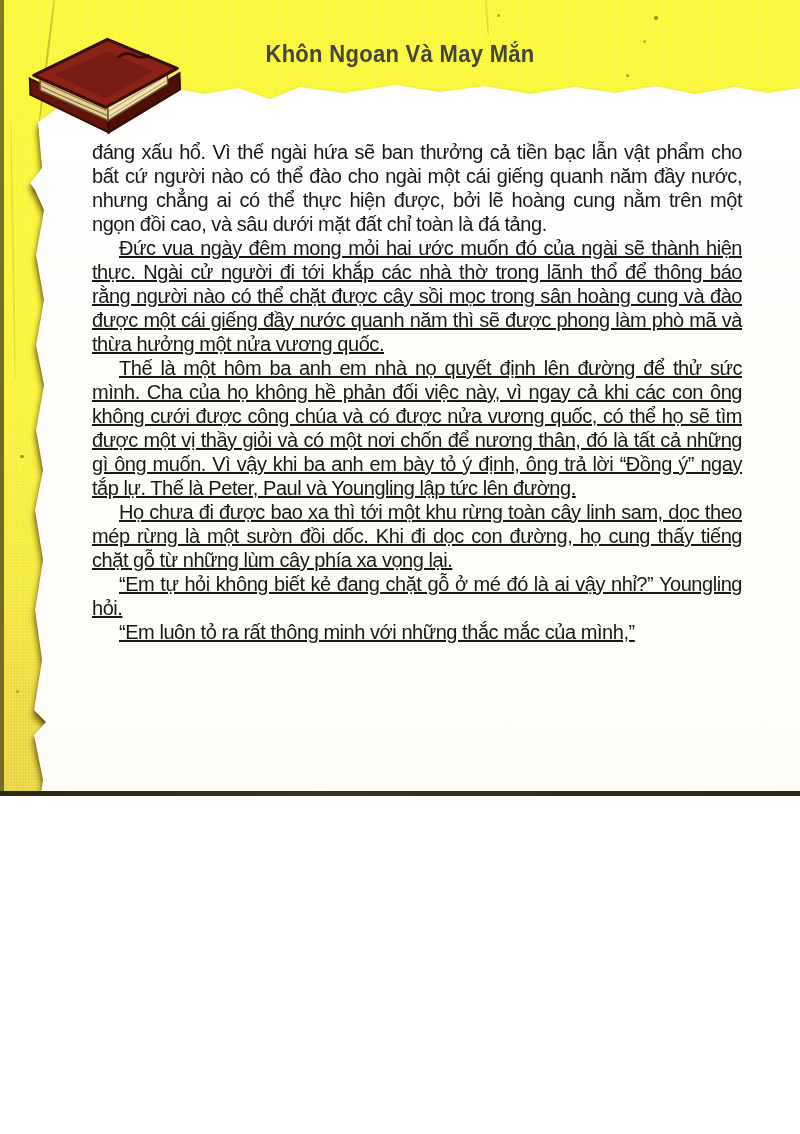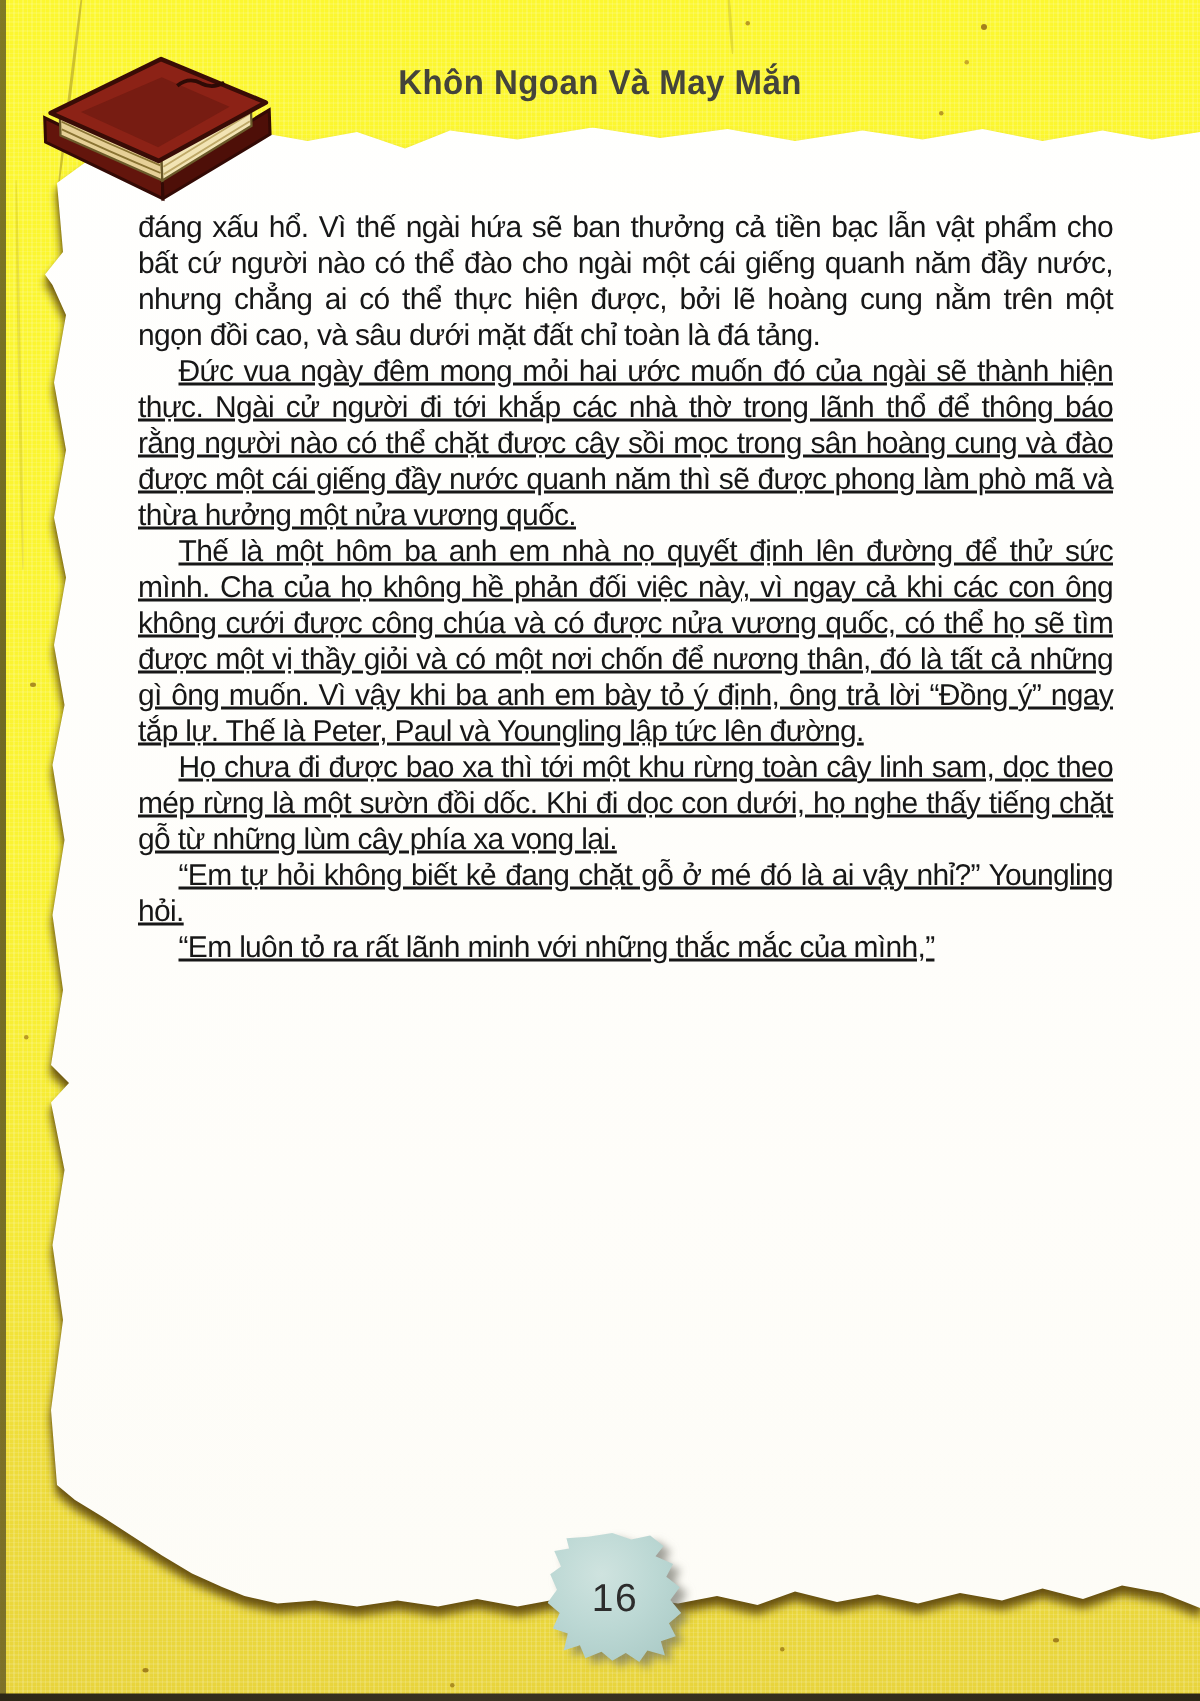--- a/index.html
+++ b/index.html
@@ -1,17 +1,17 @@
 <!DOCTYPE html>
 <html><head>
 <meta charset="utf-8">
 <style>
   html,body{margin:0;padding:0;}
   body{width:800px;height:1134px;overflow:hidden;font-family:"Liberation Sans",sans-serif;}
-  .page{position:relative;width:800px;height:1134px;overflow:hidden;
+  .page{position:relative;width:800px;height:796px;overflow:hidden;
     background:
       repeating-linear-gradient(90deg, rgba(255,255,255,.14) 0 1px, rgba(255,255,255,0) 1px 3px),
       repeating-linear-gradient(0deg, rgba(255,255,255,.11) 0 1px, rgba(255,255,255,0) 1px 3px),
       linear-gradient(180deg,#fcf72f 0%,#faf332 50%,#f5e936 72%,#eedc3a 86%,#e8d43c 100%);
   }
   
   .left-edge{position:absolute;left:0;top:0;width:4px;height:1134px;
     background:linear-gradient(180deg,#6b6420,#57511f 40%,#6b6023);opacity:.85;z-index:2;}
   .crease{position:absolute;background:rgba(150,128,26,.45);border-radius:40%;z-index:1;}
   .crease.c1{left:46px;top:-6px;width:2px;height:130px;transform:rotate(7deg);}
@@ -85,23 +85,23 @@
 
     <polygon points="14,43 84,77 156,41 88,10" fill="#8c2216" stroke="#390c06" stroke-width="3" stroke-linejoin="round"></polygon>
     <polygon points="34,43 84,68 132,43 88,22" fill="rgba(46,9,5,0.22)"></polygon>
     <path d="M98,28 q8,-6 16,-1 q7,4 15,0" stroke="#2e0a05" stroke-width="2.5" fill="none"></path>
   </svg>
 
   <div class="story">
       <p class="">đáng xấu hổ. Vì thế ngài hứa sẽ ban thưởng cả tiền bạc lẫn vật phẩm cho bất cứ người nào có thể đào cho ngài một cái giếng quanh năm đầy nước, nhưng chẳng ai có thể thực hiện được, bởi lẽ hoàng cung nằm trên một ngọn đồi cao, và sâu dưới mặt đất chỉ toàn là đá tảng.</p>
       <p class="indent">Đức vua ngày đêm mong mỏi hai ước muốn đó của ngài sẽ thành hiện thực. Ngài cử người đi tới khắp các nhà thờ trong lãnh thổ để thông báo rằng người nào có thể chặt được cây sồi mọc trong sân hoàng cung và đào được một cái giếng đầy nước quanh năm thì sẽ được phong làm phò mã và thừa hưởng một nửa vương quốc.</p>
       <p class="indent">Thế là một hôm ba anh em nhà nọ quyết định lên đường để thử sức mình. Cha của họ không hề phản đối việc này, vì ngay cả khi các con ông không cưới được công chúa và có được nửa vương quốc, có thể họ sẽ tìm được một vị thầy giỏi và có một nơi chốn để nương thân, đó là tất cả những gì ông muốn. Vì vậy khi ba anh em bày tỏ ý định, ông trả lời “Đồng ý” ngay tắp lự. Thế là Peter, Paul và Youngling lập tức lên đường.</p>
-      <p class="indent">Họ chưa đi được bao xa thì tới một khu rừng toàn cây linh sam, dọc theo mép rừng là một sườn đồi dốc. Khi đi dọc con dưới, họ nghe thấy tiếng chặt gỗ từ những lùm cây phía xa vọng lại.</p>
+      <p class="indent">Họ chưa đi được bao xa thì tới một khu rừng toàn cây linh sam, dọc theo mép rừng là một sườn đồi dốc. Khi đi dọc con đường, họ cung thấy tiếng chặt gỗ từ những lùm cây phía xa vọng lại.</p>
       <p class="indent">“Em tự hỏi không biết kẻ đang chặt gỗ ở mé đó là ai vậy nhỉ?” Youngling hỏi.</p>
-      <p class="indent">“Em luôn tỏ ra rất lãnh minh với những thắc mắc của mình,”</p>
+      <p class="indent">“Em luôn tỏ ra rất thông minh với những thắc mắc của mình,”</p>
     </div>
 
   <div class="blob-wrap">
     <div class="blob">
       <span>16</span>
     </div>
   </div>
 
   <div class="bottom-edge"></div>
 </div>

